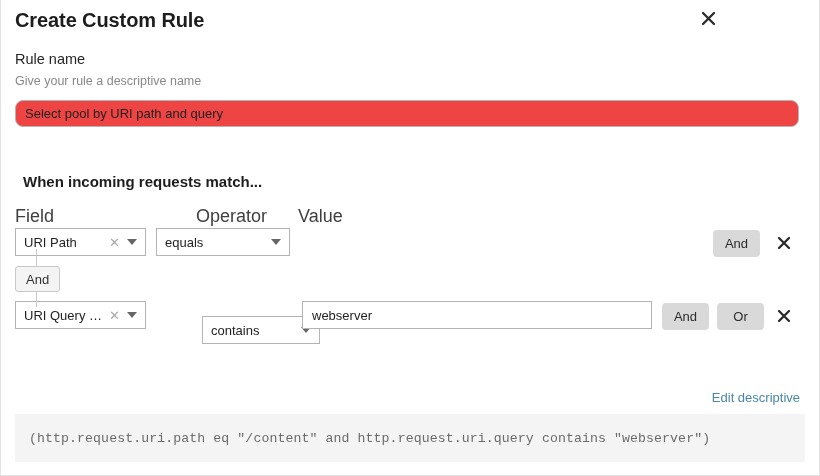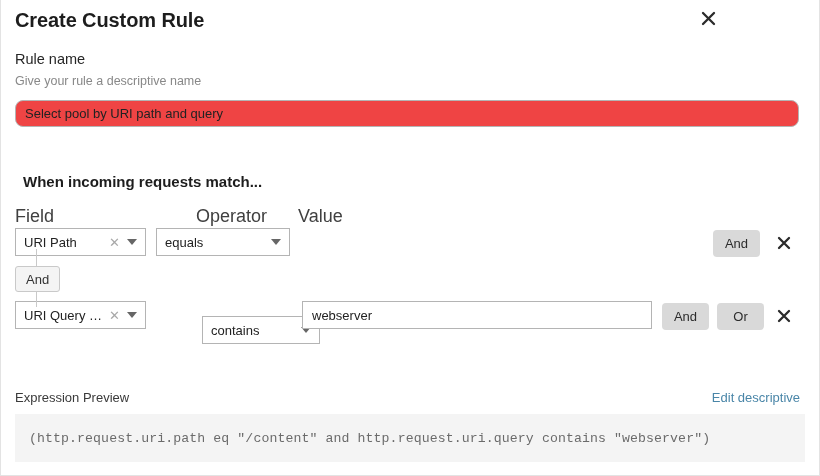--- a/index.html
+++ b/index.html
@@ -276,19 +276,18 @@
 
   <button class="pill-btn" style="left:661px; top:303px;">And</button>
   <button class="pill-btn" style="left:716px; top:303px;">Or</button>
 
   <button class="row-delete" style="left:772px; top:305px;" aria-label="Delete row">
     <svg width="14" height="14" viewBox="0 0 14 14">
       <path d="M2 2 L12 12 M12 2 L2 12" stroke="#2b2b2b" stroke-width="2.3" stroke-linecap="round"></path>
     </svg>
   </button>
 
-  <div class="expr-label">Expression Preview</div>
   <a class="expr-edit-link">Edit descriptive</a>
   <div class="expr-box">
     <span class="expr-code">(http.request.uri.path eq "/content" and http.request.uri.query contains "webserver")</span>
   </div>
 
 </div>
 
 </body></html>

